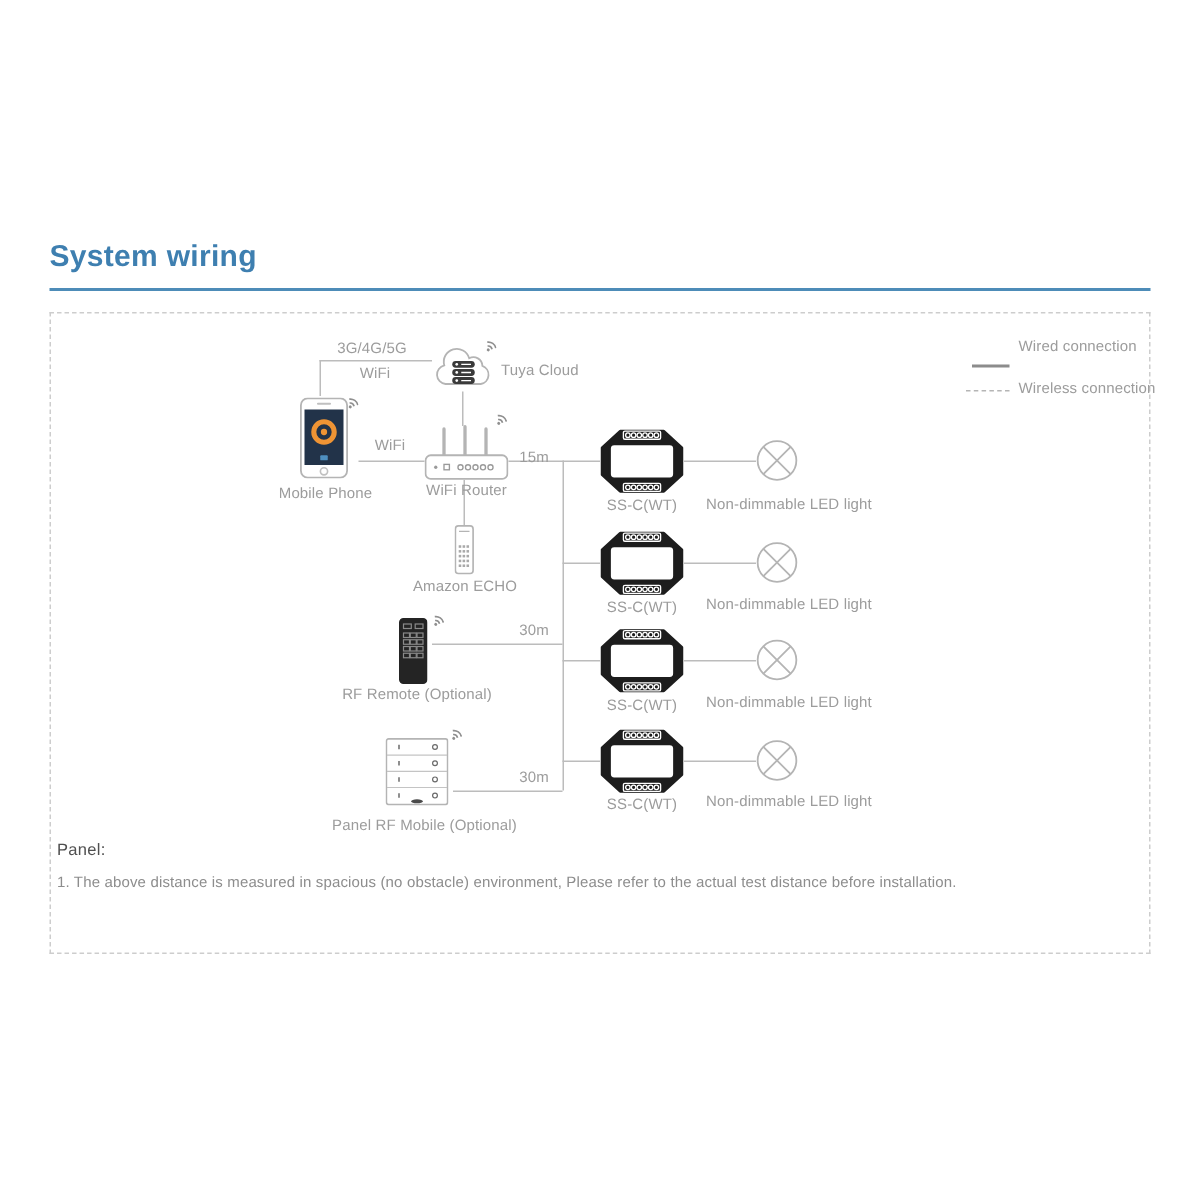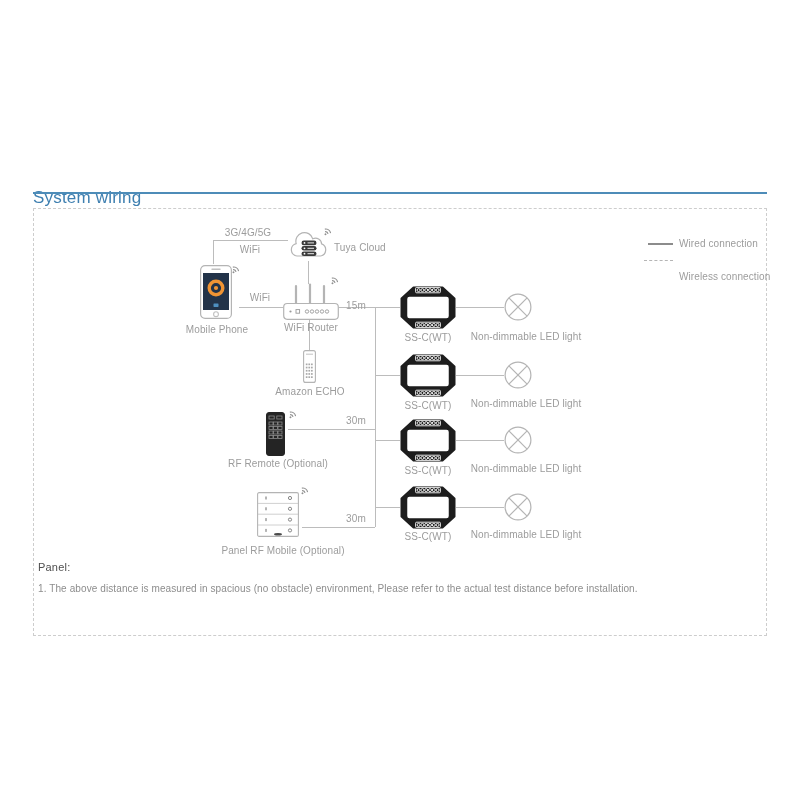--- a/index.html
+++ b/index.html
@@ -1,20 +1,20 @@
 <!DOCTYPE html>
 <html><head>
 <meta charset="utf-8">
 <style>
   html,body{margin:0;padding:0;background:#ffffff;}
   .canvas{position:relative;width:800px;height:800px;background:#fff;overflow:hidden;
           font-family:"Liberation Sans", sans-serif;}
   .abs{position:absolute;}
-  .title{position:absolute;left:33px;top:188px;font-size:17px;color:#3e7fb0;
-         font-weight:400;letter-spacing:.2px;margin:0;}
+  .title{position:absolute;left:33px;top:160px;font-size:20px;color:#3e7fb0;
+         font-weight:700;letter-spacing:.2px;margin:0;}
   .title-rule{position:absolute;left:33px;top:192px;width:734px;height:2px;background:#4d8cb8;}
   .frame{position:absolute;left:33px;top:208px;width:734px;height:428px;
          border:1px dashed #cdcdcd;box-sizing:border-box;}
   .hl{position:absolute;height:1px;background:#bcbcbc;}
   .vl{position:absolute;width:1px;background:#bcbcbc;}
   .lbl{position:absolute;font-size:10px;color:#9c9c9c;white-space:nowrap;letter-spacing:.1px;}
   .lbl.c{transform:translateX(-50%);}
   .legend-line-solid{position:absolute;left:648px;top:243px;width:25px;height:2px;background:#8c8c8c;}
   .legend-line-dashed{position:absolute;left:644px;top:260px;width:29px;height:0;
                       border-top:1.5px dashed #b5b5b5;}
@@ -25,23 +25,23 @@
 <body>
 
 <div class="canvas">
 
   <h1 class="title">System wiring</h1>
   <div class="title-rule"></div>
 
   <div class="frame"></div>
 
   <div class="legend-line-solid"></div>
-  <span class="lbl" style="left:679px;top:238px;">Wired connection</span>
+  <span class="lbl" style="left:679px;top:226px;">Wired connection</span>
   <div class="legend-line-dashed"></div>
-  <span class="lbl" style="left:679px;top:271px;">Wireless connection</span>
+  <span class="lbl" style="left:679px;top:254px;">Wireless connection</span>
 
   <div class="hl" style="left:213px;top:240px;width:75px;"></div>
   <div class="vl" style="left:213px;top:240px;height:24px;"></div>
   <div class="vl" style="left:308px;top:261px;height:23px;"></div>
   <div class="hl" style="left:239px;top:307px;width:44px;"></div>
   <div class="hl" style="left:339px;top:307px;width:61px;"></div>
   <div class="vl" style="left:375px;top:307px;height:220px;"></div>
   <div class="hl" style="left:375px;top:375px;width:25px;"></div>
   <div class="hl" style="left:375px;top:440px;width:25px;"></div>
   <div class="hl" style="left:375px;top:507px;width:25px;"></div>

